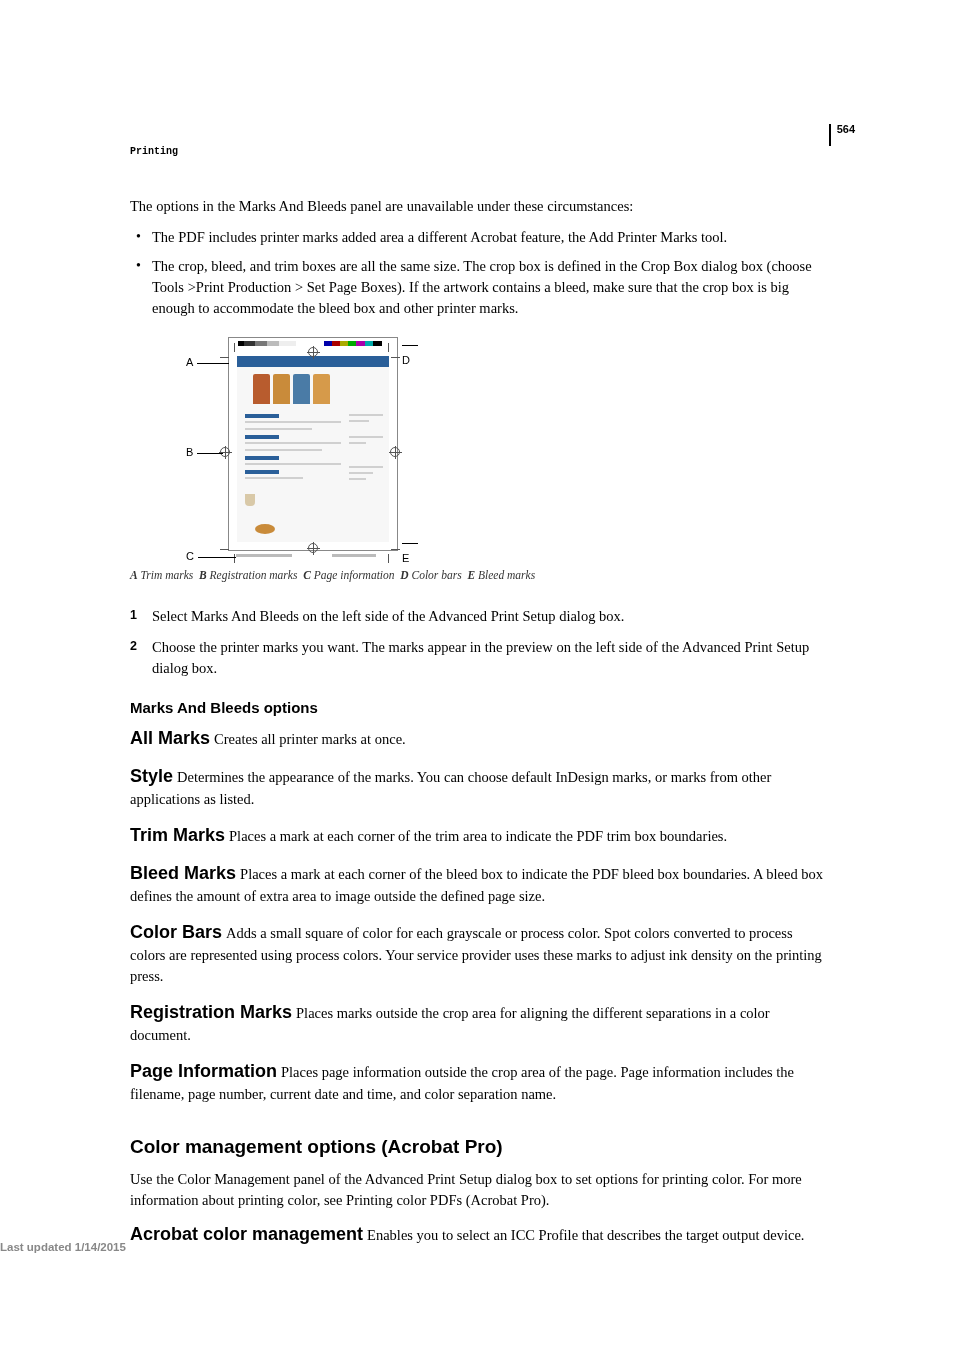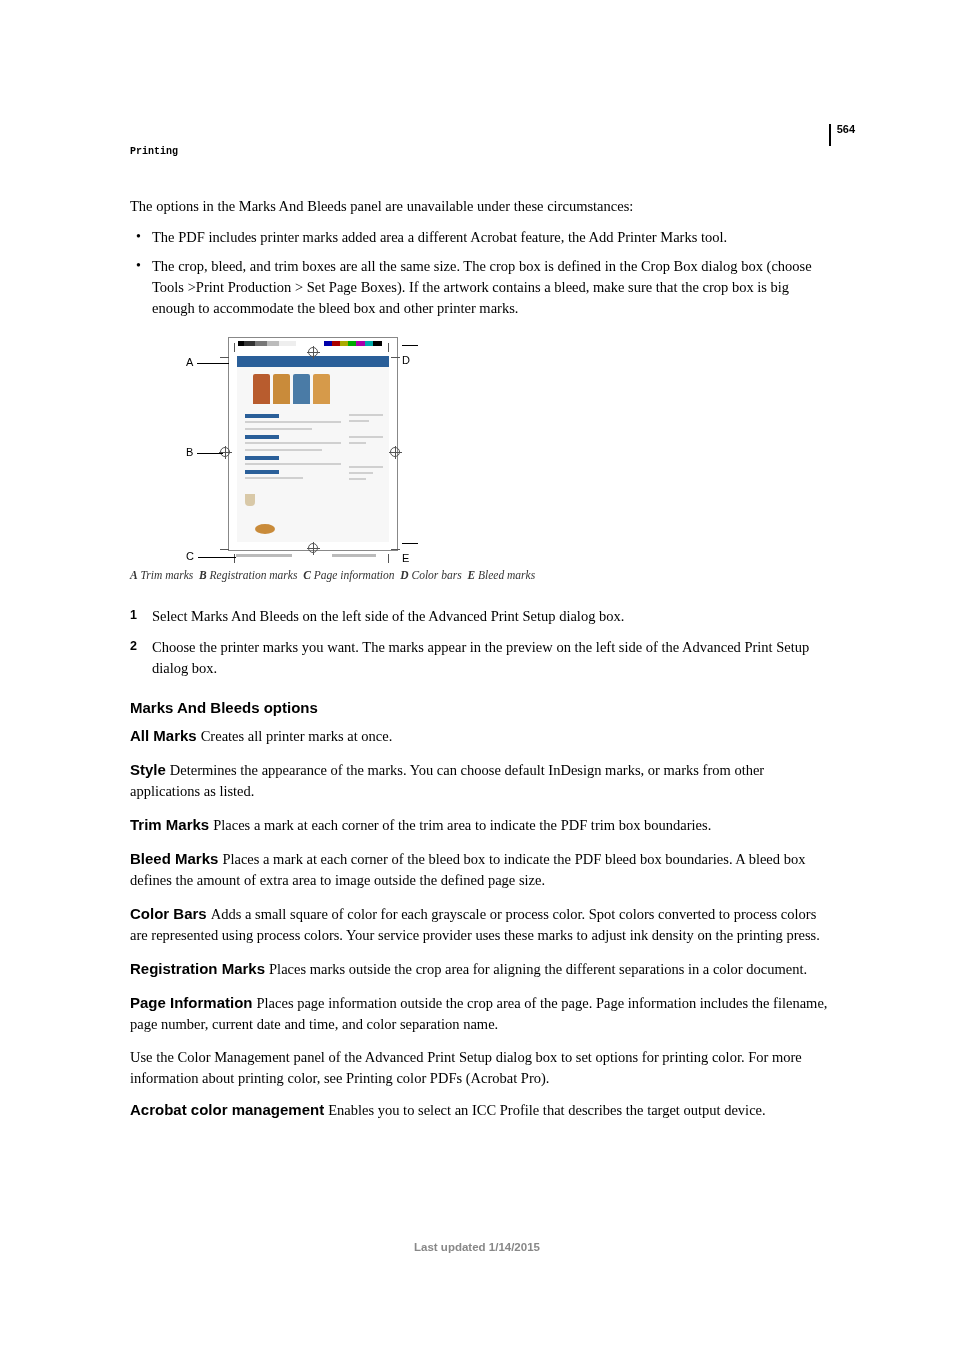--- a/index.html
+++ b/index.html
@@ -148,30 +148,30 @@
   }
   h2 {
     font-family: "Myriad Pro", Arial, sans-serif;
     font-weight: bold;
     font-size: 19px;
     margin: 28px 0 8px 0;
   }
   .term {
     font-family: "Myriad Pro", Arial, sans-serif;
     font-weight: bold;
-    font-size: 15px;
+    font-size: 18px;
     margin-right: 4px;
   }
   .def-para { margin-bottom: 12px; }
   a.link { color: #000000; text-decoration: none; }
   .footer {
     position: absolute;
     bottom: 94px;
     left: 0; right: 0;
-    text-align: center;
+    text-align: left;
     font-family: "Myriad Pro", Arial, sans-serif;
     font-weight: bold;
     font-size: 11.5px;
     color: #888;
   }
 </style>
 </head>
 <body>
 
 <div class="page-number">564</div>
@@ -264,20 +264,21 @@
   <h3>Marks And Bleeds options</h3>
 
   <p class="def-para"><span class="term">All Marks</span><span>Creates all printer marks at once.</span></p>
   <p class="def-para"><span class="term">Style</span><span>Determines the appearance of the marks. You can choose default InDesign marks, or marks from other applications as listed.</span></p>
   <p class="def-para"><span class="term">Trim Marks</span><span>Places a mark at each corner of the trim area to indicate the PDF trim box boundaries.</span></p>
   <p class="def-para"><span class="term">Bleed Marks</span><span>Places a mark at each corner of the bleed box to indicate the PDF bleed box boundaries. A bleed box defines the amount of extra area to image outside the defined page size.</span></p>
   <p class="def-para"><span class="term">Color Bars</span><span>Adds a small square of color for each grayscale or process color. Spot colors converted to process colors are represented using process colors. Your service provider uses these marks to adjust ink density on the printing press.</span></p>
   <p class="def-para"><span class="term">Registration Marks</span><span>Places marks outside the crop area for aligning the different separations in a color document.</span></p>
   <p class="def-para"><span class="term">Page Information</span><span>Places page information outside the crop area of the page. Page information includes the filename, page number, current date and time, and color separation name.</span></p>
 
+  <h2>Color management options (Acrobat Pro)</h2>
 
   <p>
     <span>Use the Color Management panel of the Advanced Print Setup dialog box to set options for printing color. For more information about printing color, see </span><a class="link">Printing color PDFs (Acrobat Pro)</a><span>.</span>
   </p>
 
   <p class="def-para"><span class="term">Acrobat color management</span><span>Enables you to select an ICC Profile that describes the target output device.</span></p>
 
 </div>
 
 <div class="footer">Last updated 1/14/2015</div>

